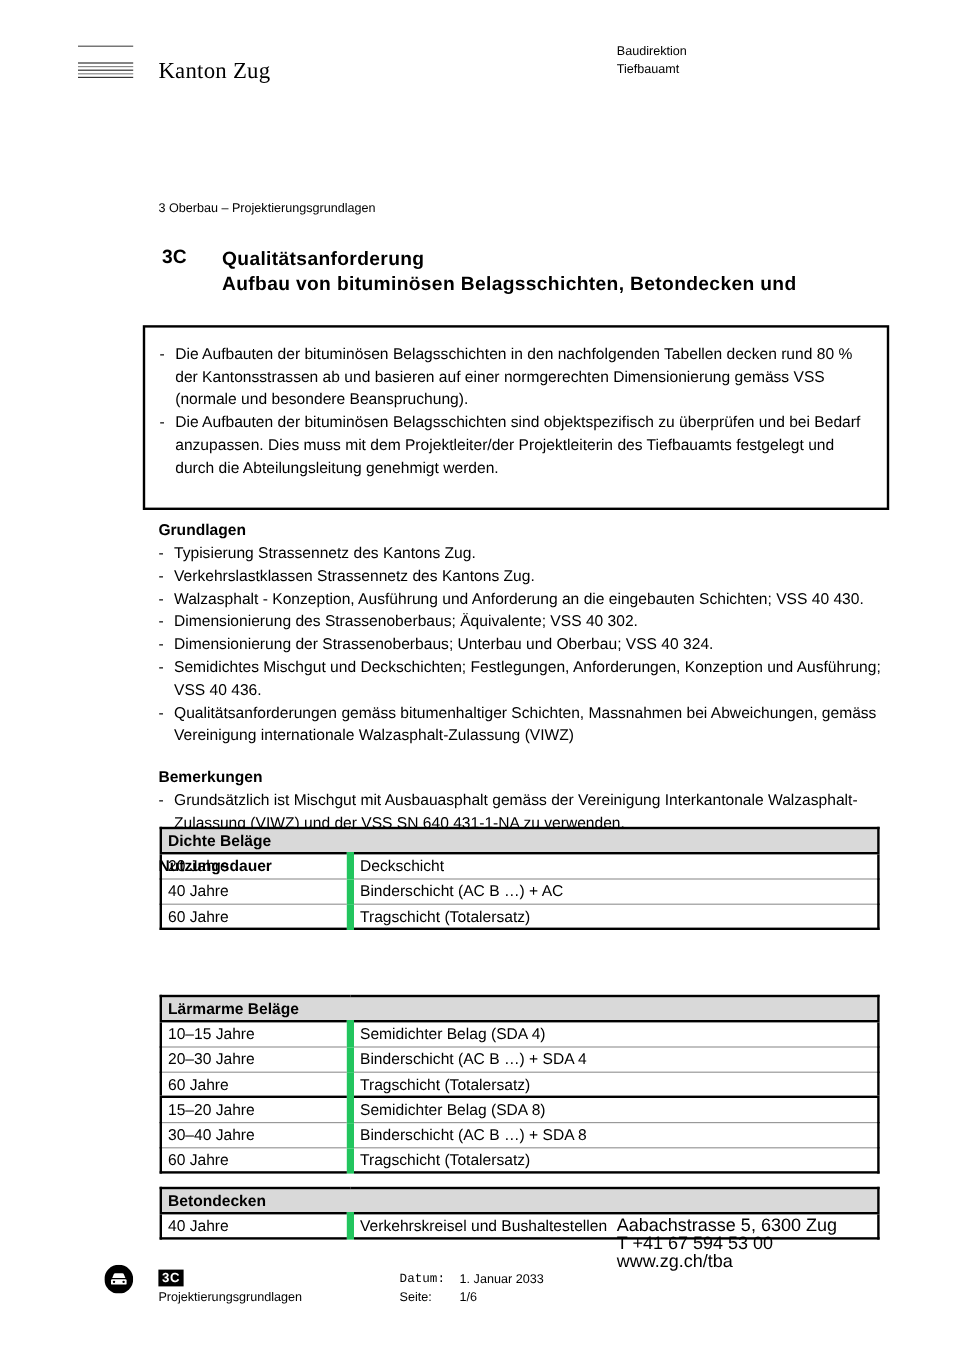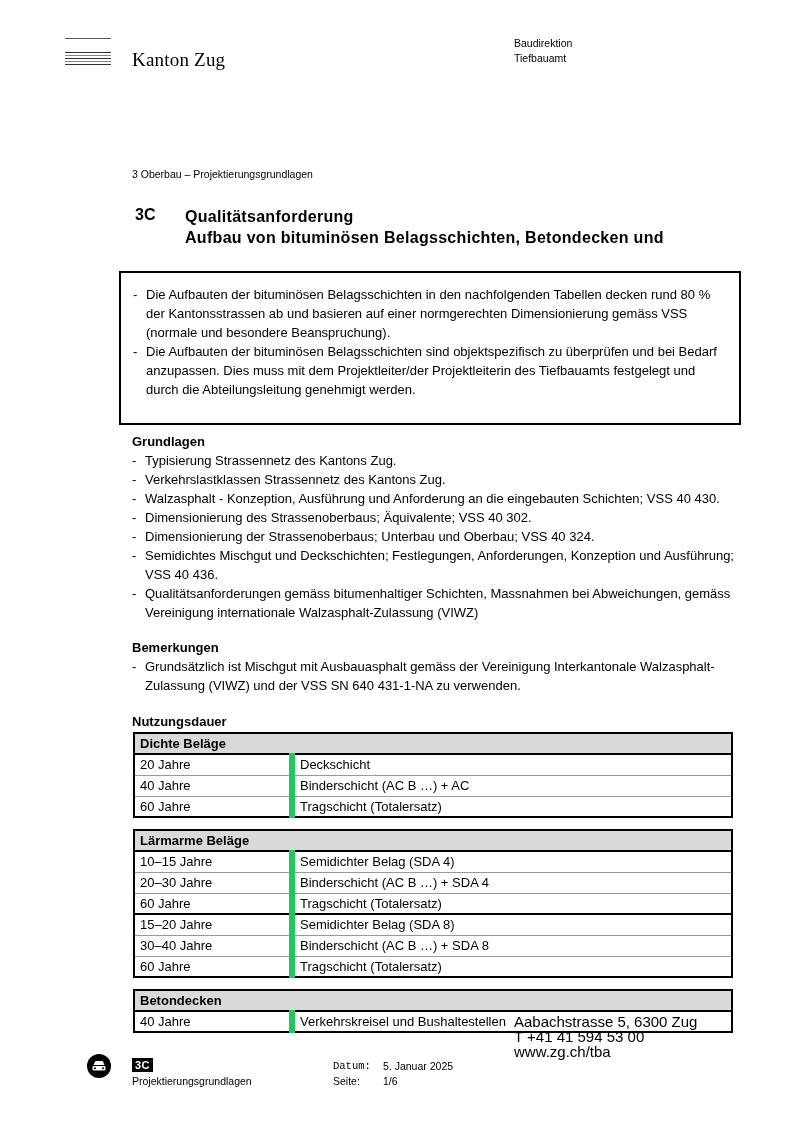--- a/index.html
+++ b/index.html
@@ -92,21 +92,21 @@
 
 <div class="bemerkungen">
   <div class="sec-head">Bemerkungen</div>
   <ul class="list">
     <li><span class="dash">-</span><span>Grundsätzlich ist Mischgut mit Ausbauasphalt gemäss der Vereinigung Interkantonale Walzasphalt-Zulassung (VIWZ) und der VSS SN 640 431-1-NA zu verwenden.</span></li>
   </ul>
 </div>
 
 <div class="nutz sec-head">Nutzungsdauer</div>
 
-<table class="tbl" style="top:732px;border-radius:23px;">
+<table class="tbl" style="top:689px;border-radius:23px;">
   <tbody>
       <tr>
         <th colspan="2">Dichte Beläge</th>
       </tr>
   <tr>
         <td class="c1">20 Jahre</td>
         <td>Deckschicht</td>
       </tr>
   <tr>
         <td class="c1">40 Jahre</td>
@@ -167,21 +167,21 @@
   <circle cx="12" cy="12" r="12" fill="#000"></circle>
   <path d="M6.5 11 L8 7.5 Q8.3 7 9 7 L15 7 Q15.7 7 16 7.5 L17.5 11 Z" fill="#fff"></path>
   <rect x="5.5" y="12" width="13" height="4.5" rx="1" fill="#fff"></rect>
   <circle cx="8" cy="14.2" r="1" fill="#000"></circle>
   <circle cx="16" cy="14.2" r="1" fill="#000"></circle>
 </svg>
 <div class="badge">3C</div>
 <div class="footer-sub">Projektierungsgrundlagen</div>
 
 <div class="footer-lbl" style="top:1060px;font-family:Liberation Mono, monospace;">Datum:</div>
-<div class="footer-val" style="top:1060px;">5. Januar 2025</div>
+<div class="footer-val" style="top:1060px;">1. Januar 2033</div>
 <div class="footer-lbl" style="top:1075px;">Seite:</div>
 <div class="footer-val" style="top:1075px;">1/6</div>
 
 <div class="addr">
   <div>Aabachstrasse 5, 6300 Zug</div>
-  <div>T +41 41 594 53 00</div>
+  <div>T +41 67 594 53 00</div>
   <div>www.zg.ch/tba</div>
 </div>
 
 </body></html>

